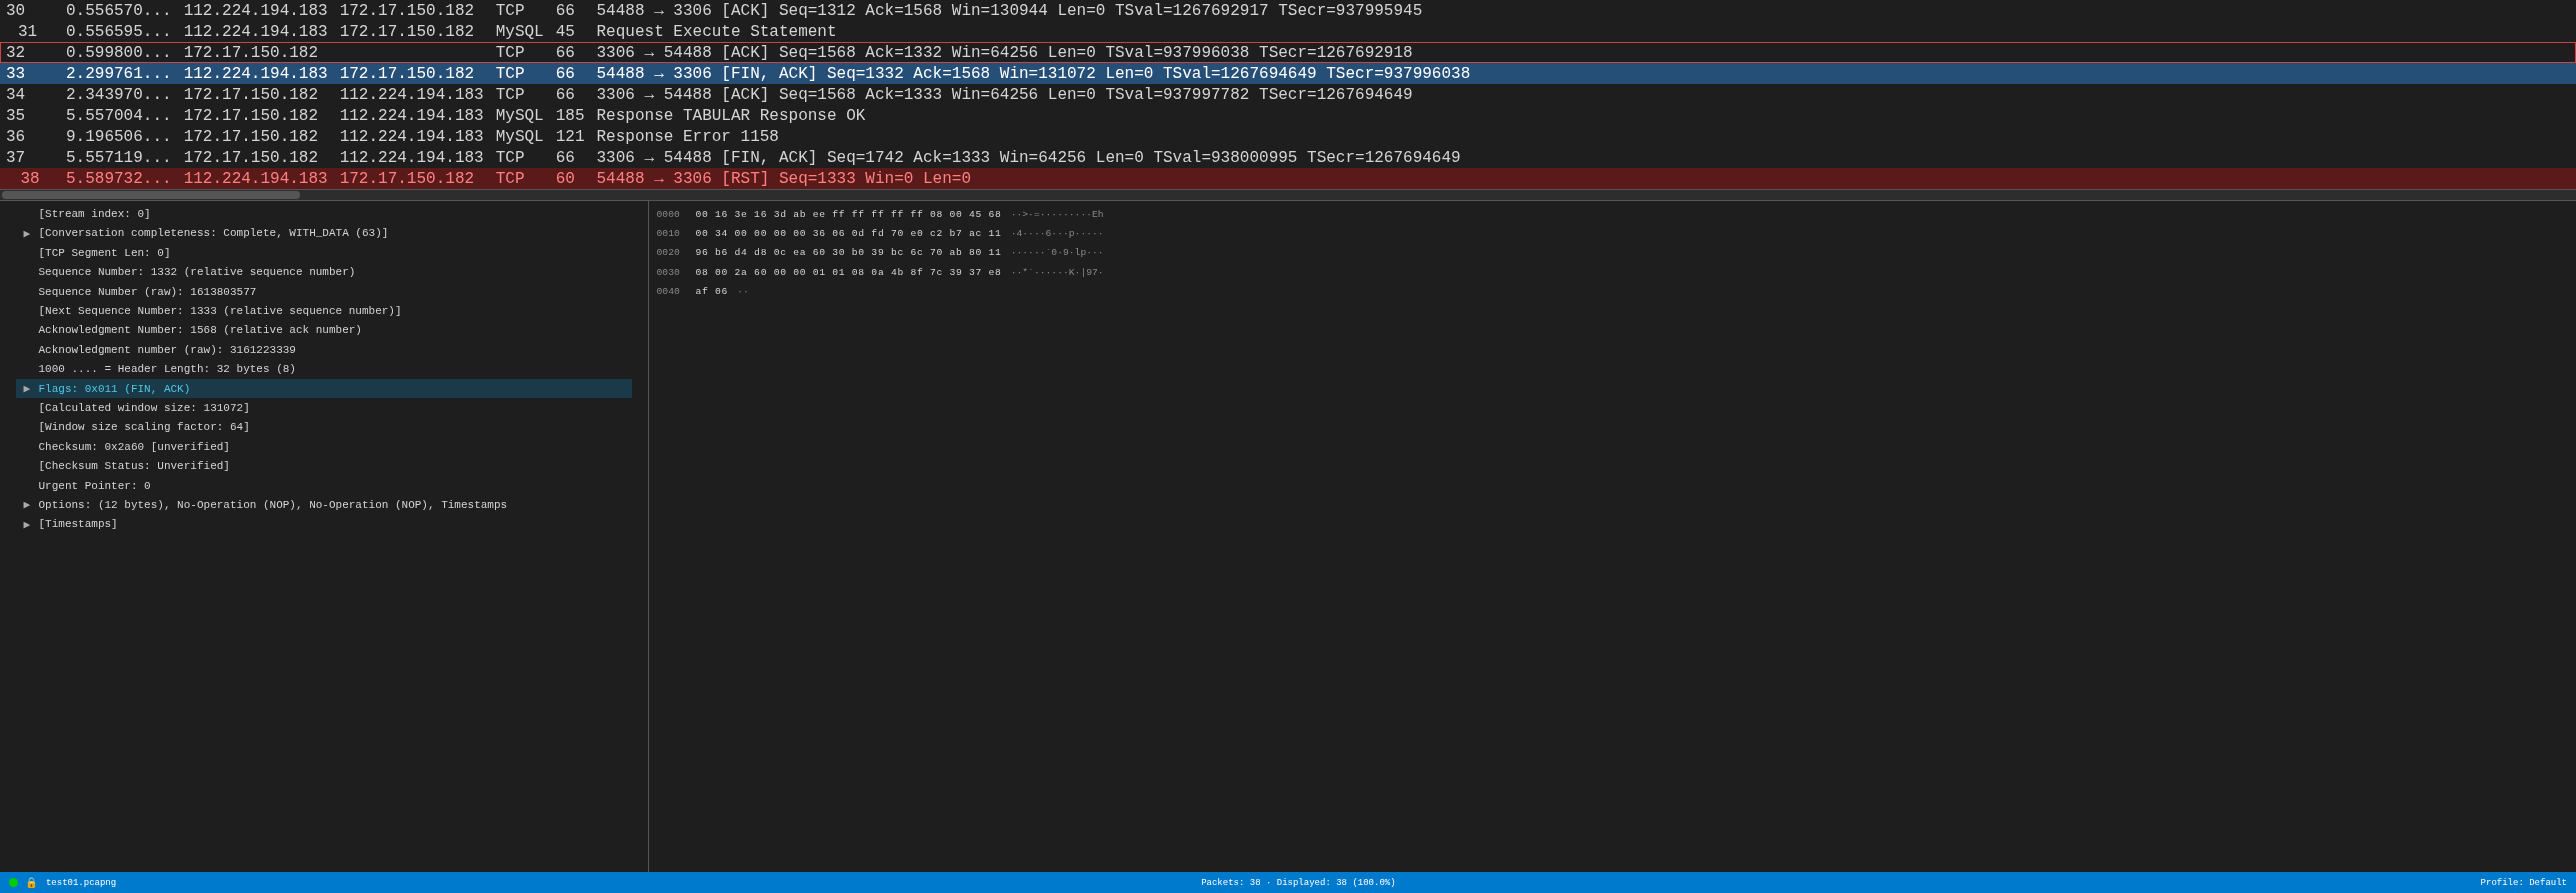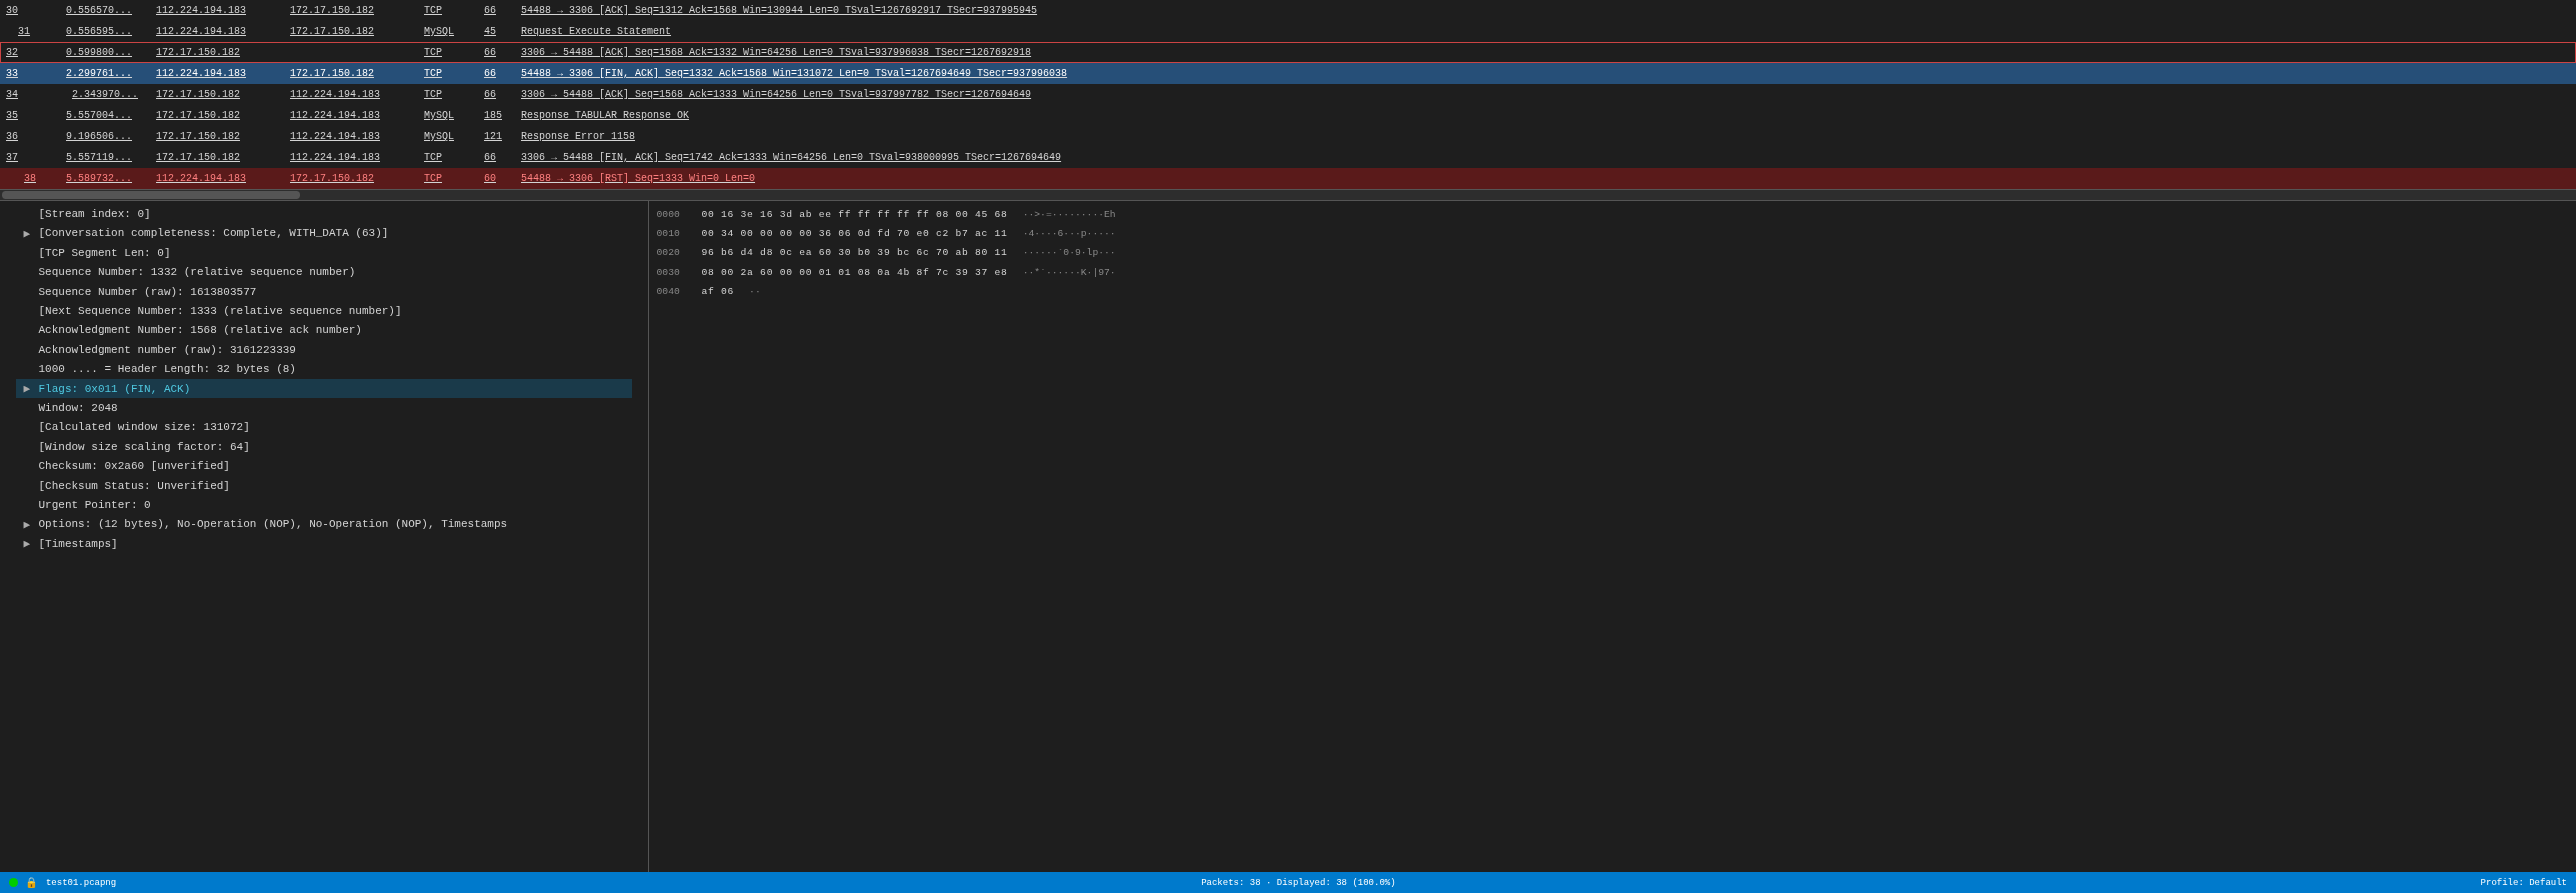--- a/index.html
+++ b/index.html
@@ -23,22 +23,21 @@
     
     .packet-list {
       background: #1e1e1e;
       border-bottom: 0.7px solid #555;
       flex: 0 0 auto;
     }
 
     .packet-table {
       width: 100%;
       border-collapse: collapse;
-      font-size: 10px;
-      text-decoration: underline;
+      font-size: 16px;
     }
 
     .packet-table tr {
       height: 21px;
     }
 
     .packet-table td {
       padding: 1.5px 6px;
       white-space: nowrap;
       border: none;
@@ -112,21 +111,21 @@
       color: #d4d4d4;
       font-size: 9.7px;
       padding: 3px 7.5px;
       overflow-y: auto;
     }
 
     .hex-row {
       display: flex;
       align-items: center;
       height: 19.4px;
-      gap: 15px;
+      gap: 9px;
     }
 
     .hex-offset {
       color: #888;
       width: 30px;
     }
 
     .hex-bytes {
       color: #d4d4d4;
       letter-spacing: 0.7px;
@@ -318,24 +317,20 @@
             <span class="expand-arrow"> </span>
             <span>Acknowledgment number (raw): 3161223339</span>
           </div>
           <div class="detail-line">
             <span class="expand-arrow"> </span>
             <span>1000 .... = Header Length: 32 bytes (8)</span>
           </div>
           <div class="detail-line expandable highlighted-blue">
             <span class="expand-arrow">▶</span>
             <span>Flags: 0x011 (FIN, ACK)</span>
-          </div>
-          <div class="detail-line">
-            <span class="expand-arrow"> </span>
-            <span>Window: 2048</span>
           </div>
           <div class="detail-line">
             <span class="expand-arrow"> </span>
             <span>[Calculated window size: 131072]</span>
           </div>
           <div class="detail-line">
             <span class="expand-arrow"> </span>
             <span>[Window size scaling factor: 64]</span>
           </div>
           <div class="detail-line">

